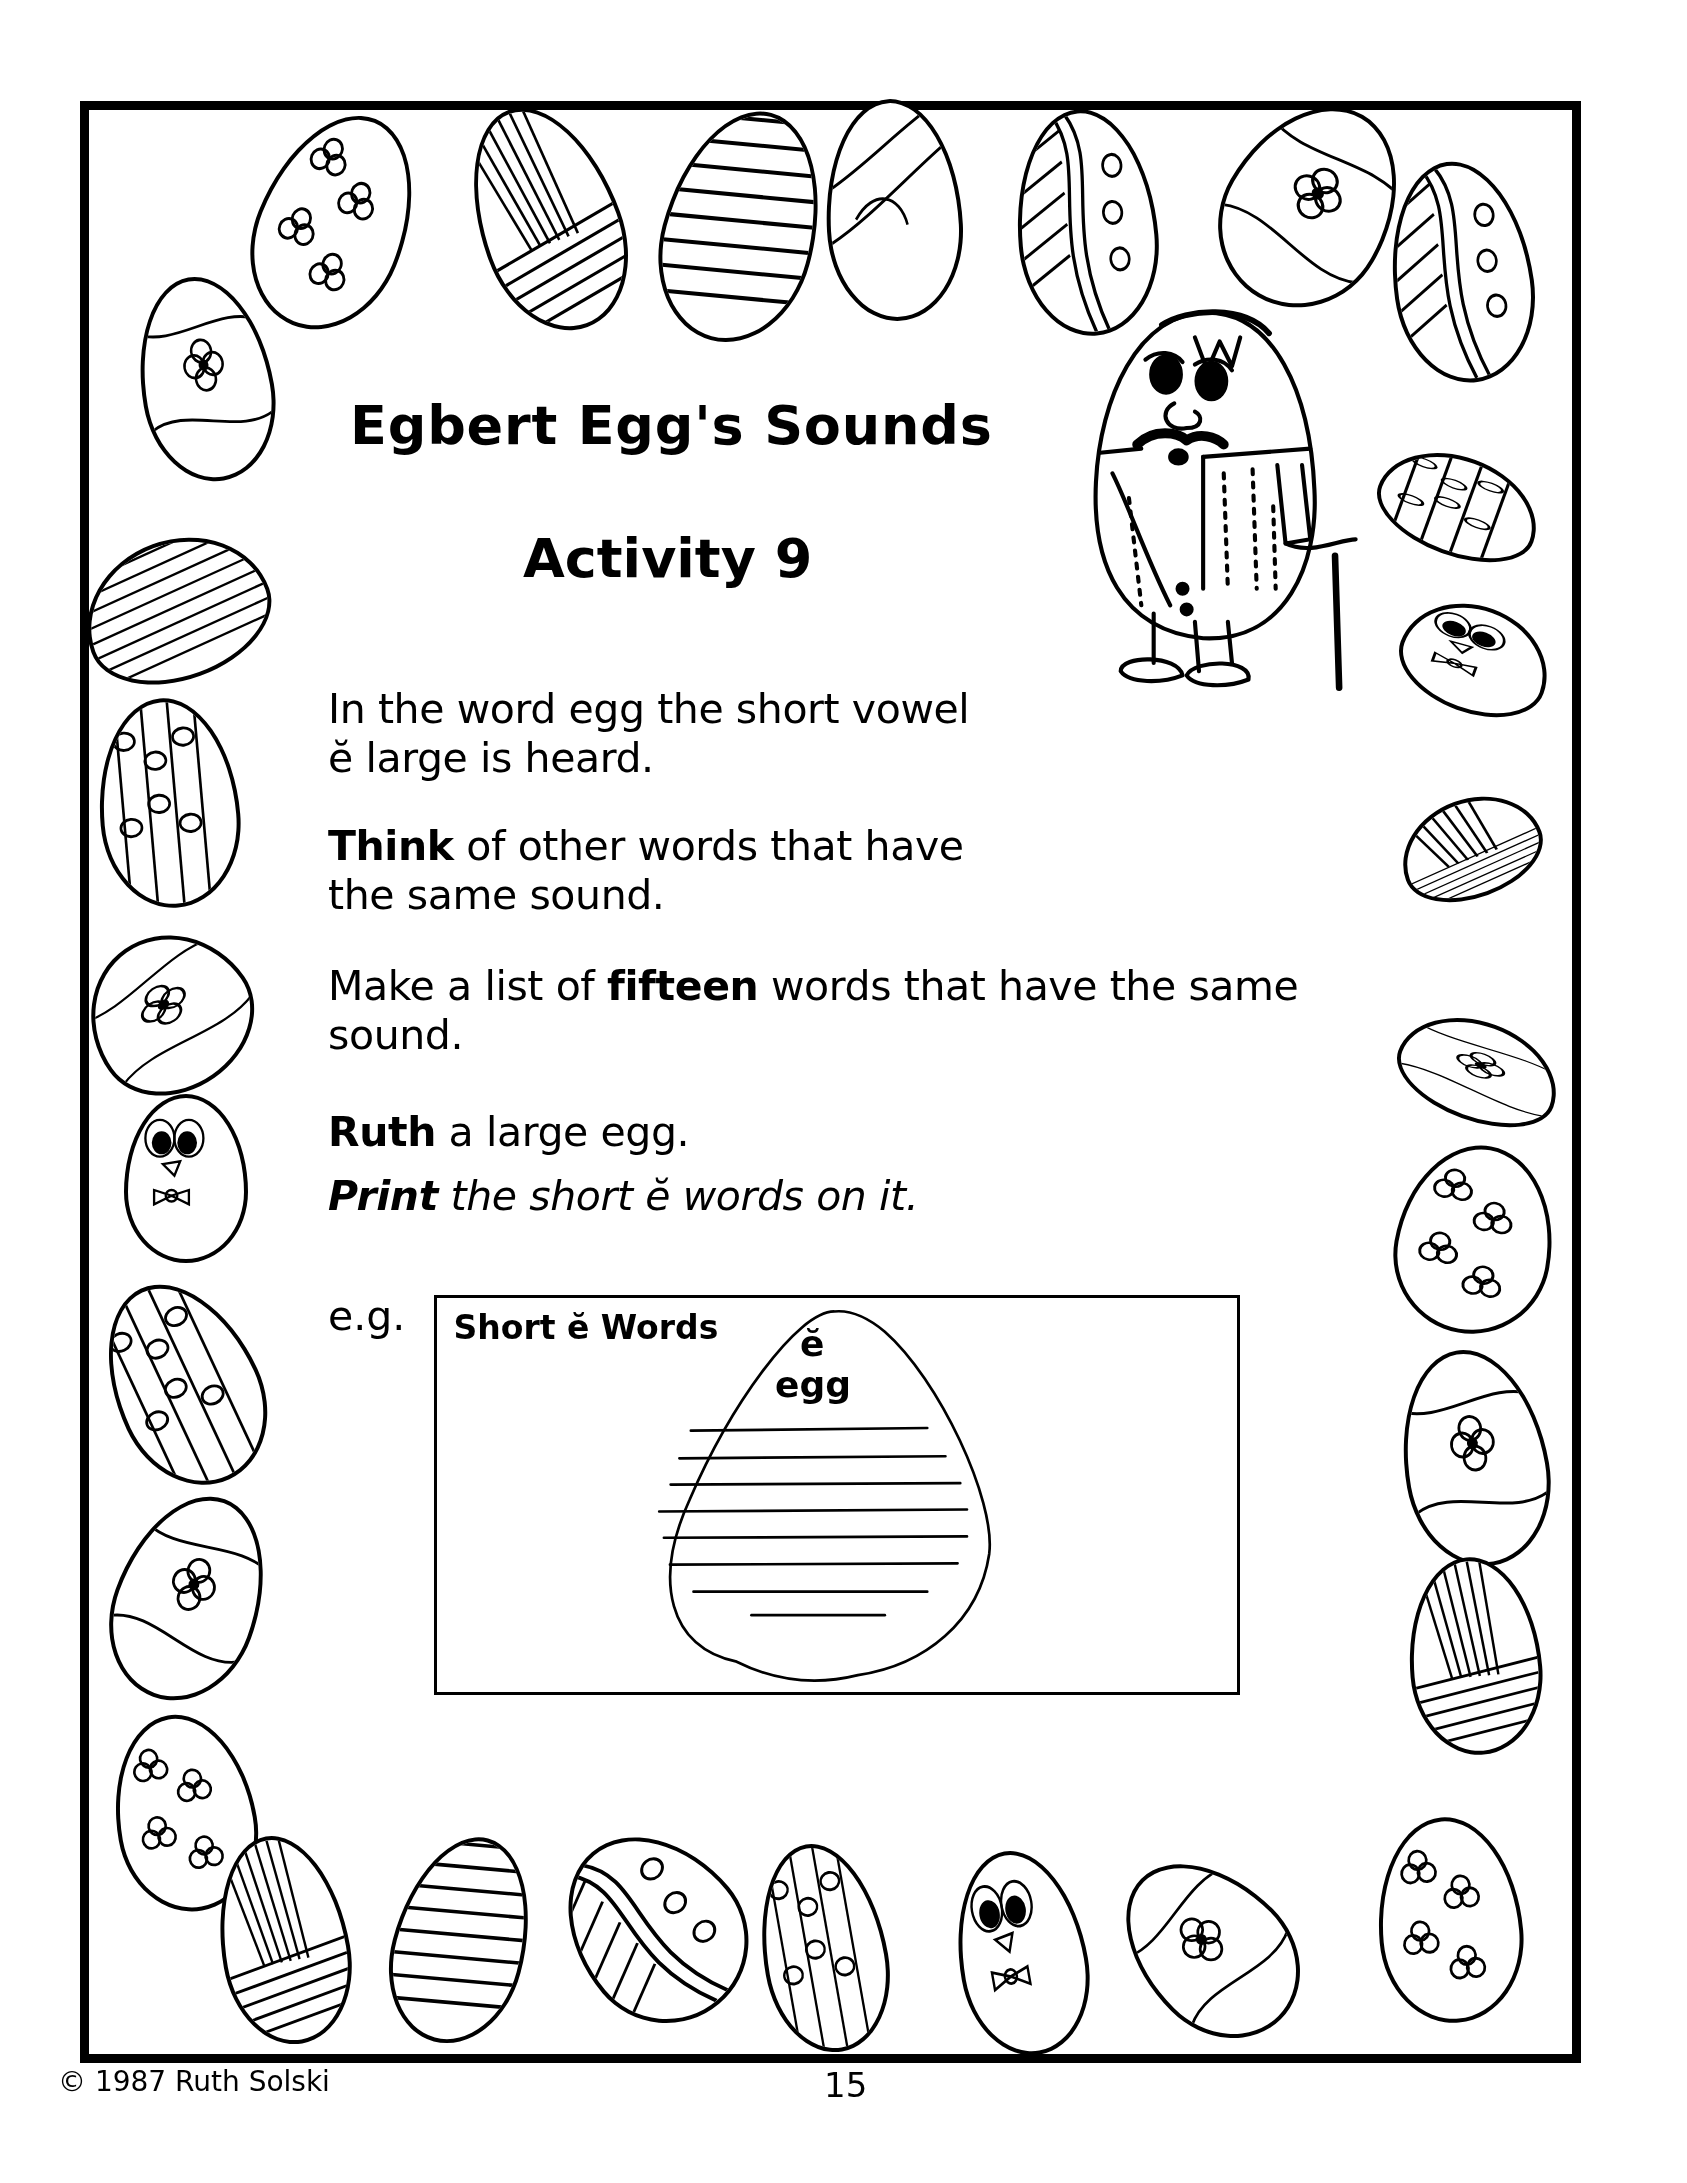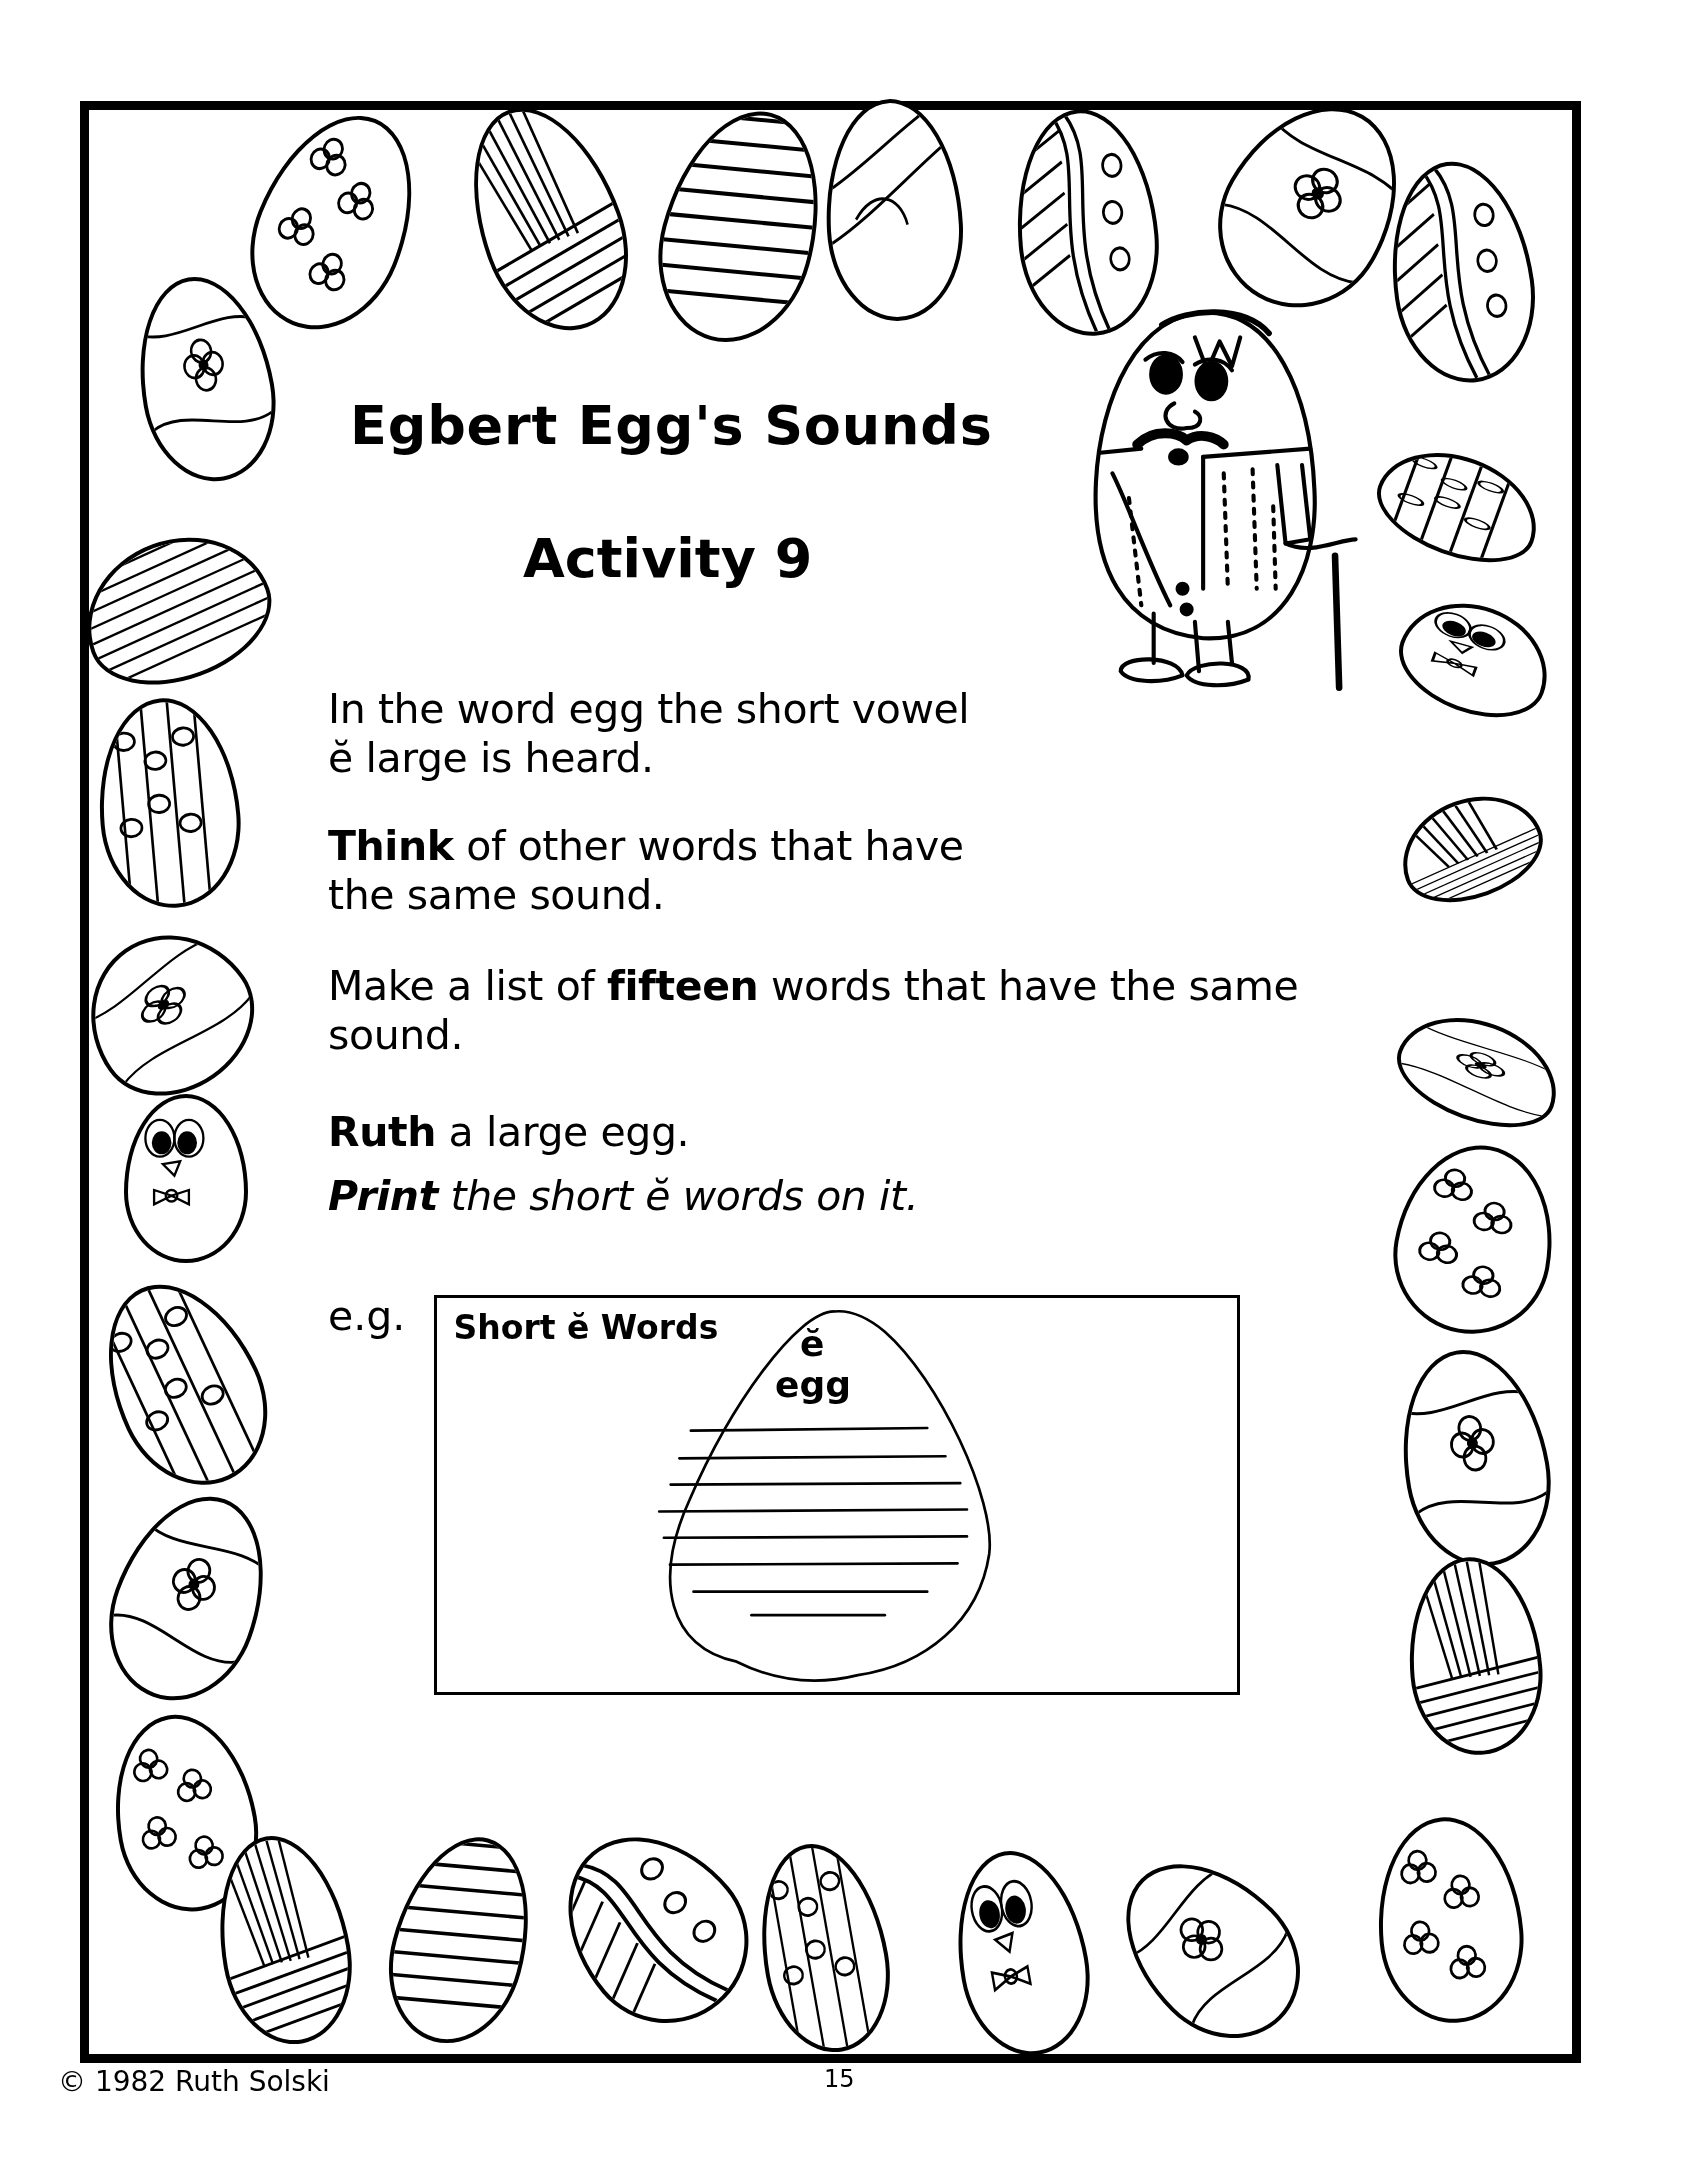--- a/index.html
+++ b/index.html
@@ -16,21 +16,21 @@
   .para { position:absolute; left:328px; font-size:41px; line-height:49px; white-space:nowrap; letter-spacing:-0.4px; }
   .para b { font-weight:bold; }
   .eg { position:absolute; left:328px; top:1292px; font-size:41px; }
   .example-box { position:absolute; left:434px; top:1295px; width:806px; height:400px;
                  border:3.3px solid #000; box-sizing:border-box; }
   .box-title { position:absolute; left:16.5px; top:10px; font-size:33px; font-weight:bold; white-space:nowrap; }
   .egg-diagram { position:absolute; left:0; top:0; width:100%; height:100%; }
   .label-e { position:absolute; left:363px; top:25px; font-size:36px; font-weight:bold; }
   .label-egg { position:absolute; left:338px; top:66px; font-size:36px; font-weight:bold; }
   .footer-left { position:absolute; left:58px; top:2065px; font-size:28px; }
-  .footer-right { position:absolute; left:824px; top:2065px; font-size:24px; }
+  .footer-right { position:absolute; left:824px; top:2065px; font-size:34px; }
   .character { position:absolute; left:1063px; top:292px; width:305px; height:404px; }
 </style>
 </head>
 <body>
 
 <div class="frame"></div>
 
 <div id="eggs">
     <div class="egg" style="left: 260px; top: 111px; width: 148px; height: 222px; transform: rotate(22deg);">
       <svg viewBox="0 0 180 270" preserveAspectRatio="none">
@@ -621,15 +621,15 @@
       <line x1="241" y1="396" x2="668" y2="394"></line>
       <line x1="276" y1="436" x2="623" y2="436"></line>
       <line x1="362" y1="471" x2="560" y2="471"></line>
     </g>
   </svg>
   <div class="box-title">Short ĕ Words</div>
   <div class="label-e">ĕ</div>
   <div class="label-egg">egg</div>
 </div>
 
-<div class="footer-left">© 1982 Ruth Solski</div>
+<div class="footer-left">© 1987 Ruth Solski</div>
 <div class="footer-right">15</div>
 
 
 </body></html>

